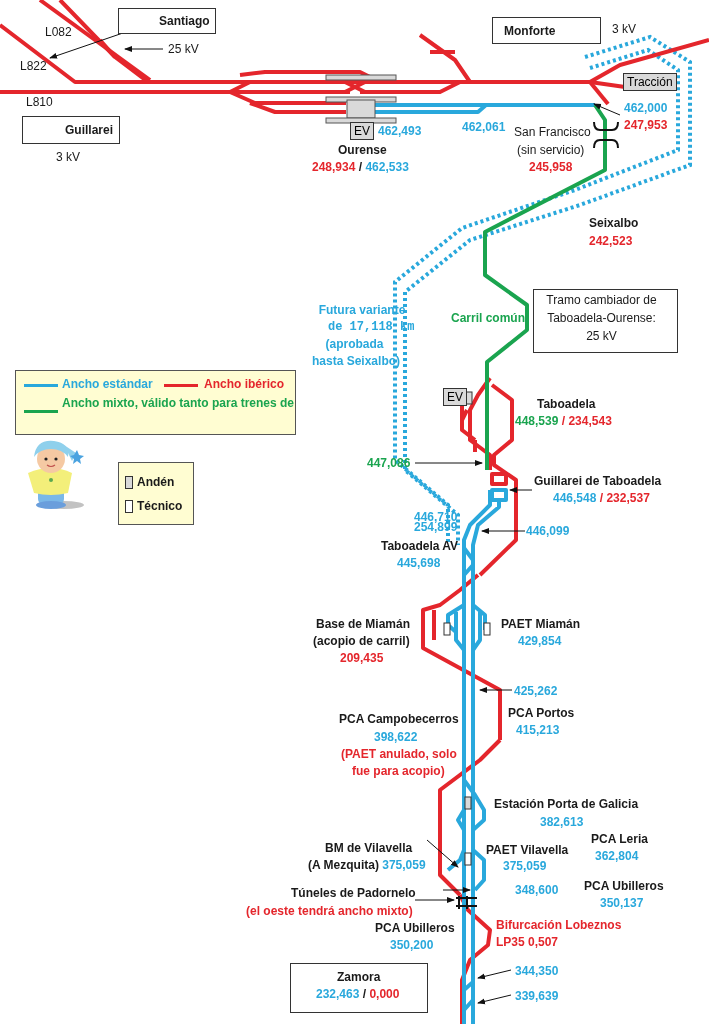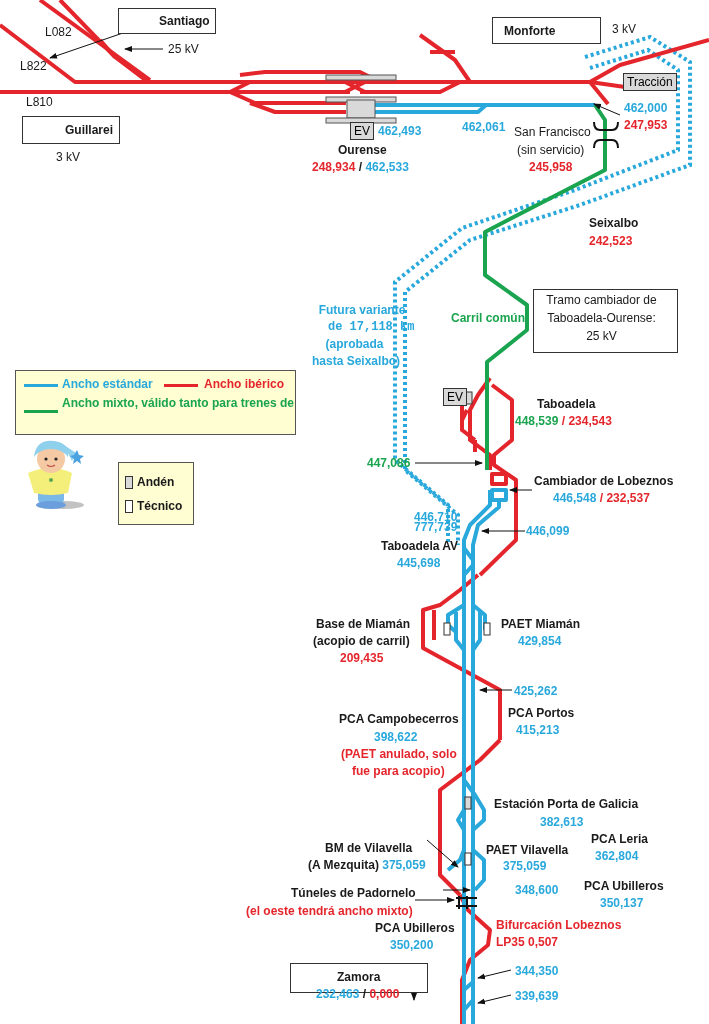--- a/index.html
+++ b/index.html
@@ -232,29 +232,29 @@
 
 <div class="graybox" style="left:443px;top:388px;">EV</div>
 <div class="lbl b black" style="left:537px;top:397px;">Taboadela</div>
 <div class="lbl b" style="left:515px;top:414px;">
   <span class="green">448,539</span>
   <span class="red">/</span>
   <span class="red">234,543</span>
 </div>
 <div class="lbl b green" style="left:367px;top:456px;">447,086</div>
 
-<div class="lbl b black" style="left:534px;top:474px;">Cambiador de Lobeznos</div>
+<div class="lbl b black" style="left:534px;top:474px;">Guillarei de Taboadela</div>
 <div class="lbl b" style="left:553px;top:491px;">
   <span class="blue">446,548</span>
   <span class="red">/</span>
   <span class="red">232,537</span>
 </div>
 
 <div class="lbl b blue" style="left:414px;top:512px;line-height:11px;">446,710</div>
-<div class="lbl b blue" style="left:414px;top:522px;line-height:11px;">777,739</div>
+<div class="lbl b blue" style="left:414px;top:522px;line-height:11px;">254,899</div>
 <div class="lbl b blue" style="left:526px;top:524px;">446,099</div>
 <div class="lbl b black" style="left:381px;top:539px;">Taboadela AV</div>
 <div class="lbl b blue" style="left:397px;top:556px;">445,698</div>
 
 <div class="lbl b black" style="left:316px;top:617px;">Base de Miamán</div>
 <div class="lbl b black" style="left:313px;top:634px;">(acopio de carril)</div>
 <div class="lbl b red" style="left:340px;top:651px;">209,435</div>
 <div class="lbl b black" style="left:501px;top:617px;">PAET Miamán</div>
 <div class="lbl b blue" style="left:518px;top:634px;">429,854</div>
 
@@ -284,21 +284,21 @@
 <div class="lbl b black" style="left:291px;top:886px;">Túneles de Padornelo</div>
 <div class="lbl b red" style="left:246px;top:904px;">(el oeste tendrá ancho mixto)</div>
 <div class="lbl b blue" style="left:515px;top:883px;">348,600</div>
 
 <div class="lbl b black" style="left:375px;top:921px;">PCA Ubilleros</div>
 <div class="lbl b blue" style="left:390px;top:938px;">350,200</div>
 
 <div class="lbl b red" style="left:496px;top:918px;">Bifurcación Lobeznos</div>
 <div class="lbl b red" style="left:496px;top:935px;">LP35 0,507</div>
 
-<div class="box" style="left:290px;top:963px;width:138px;height:30px;">
+<div class="box" style="left:290px;top:963px;width:138px;height:50px;">
   <div class="lbl b black" style="left:46px;top:6px;">Zamora</div>
   <div class="lbl b" style="left:25px;top:23px;">
     <span class="blue">232,463</span>
     <span class="black">/</span>
     <span class="red">0,000</span>
   </div>
 </div>
 
 <div class="lbl b blue" style="left:515px;top:964px;">344,350</div>
 <div class="lbl b blue" style="left:515px;top:989px;">339,639</div>

